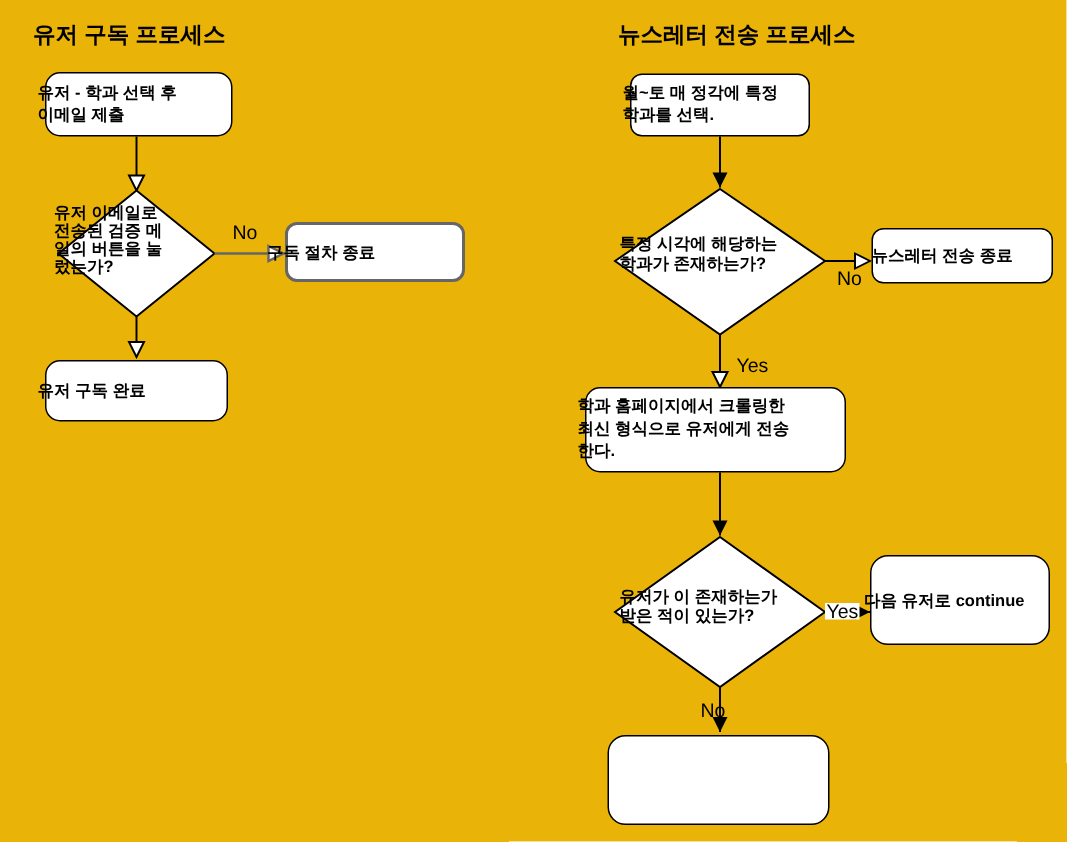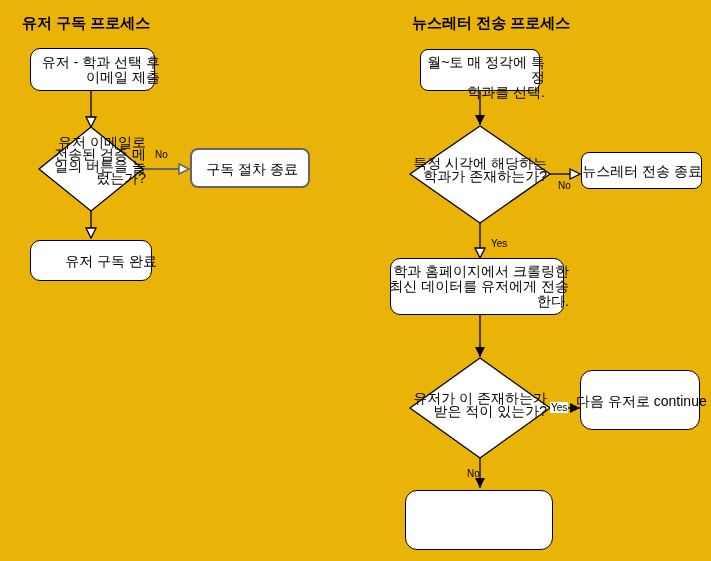--- a/index.html
+++ b/index.html
@@ -9,25 +9,26 @@
     overflow:hidden;
   }
   #wires{position:absolute;left:0;top:0;width:711px;height:561px;}
   .title{position:absolute;font-size:15px;font-weight:bold;white-space:nowrap;}
   .box{position:absolute;background:#fff;border:1.4px solid #000;box-sizing:border-box;}
   .r8{border-radius:8px;}
   .r10{border-radius:10px;}
   .r12{border-radius:12px;}
   .muted{border:2px solid #666;}
   .txt{
-    position:absolute;font-size:14px;line-height:14px;text-align:right;
+    position:absolute;font-size:11px;line-height:14px;text-align:left;
     white-space:pre-line;
+    font-weight:bold;
   }
   .one{white-space:nowrap;}
-  .lbl{position:absolute;font-size:10px;line-height:11px;white-space:nowrap;}
+  .lbl{position:absolute;font-size:13px;line-height:11px;white-space:nowrap;}
   .onwire{background:#fff;padding:0 1px;}
 </style>
 </head>
 <body>
 
 <div id="stage">
 
   <svg id="wires" viewBox="0 0 711 561" xmlns="http://www.w3.org/2000/svg">
     <defs>
       <marker id="mFilled" markerUnits="userSpaceOnUse" markerWidth="12" markerHeight="12" viewBox="0 0 12 12" refX="11" refY="6" orient="auto">
@@ -85,21 +86,21 @@
 
   <div class="lbl" style="left:558px;top:180px;">No</div>
 
   <div class="box r8" style="left:581px;top:152px;width:121px;height:37px;"></div>
   <div class="txt one" style="left:581px;top:164px;width:121px;">뉴스레터 전송 종료</div>
 
   <div class="lbl" style="left:491px;top:238px;">Yes</div>
 
   <div class="box r10" style="left:390px;top:258px;width:174px;height:57px;"></div>
   <div class="txt" style="left:385px;top:264px;width:184px;line-height:15px;">학과 홈페이지에서 크롤링한
-최신 데이터를 유저에게 전송
+최신 형식으로 유저에게 전송
 한다.</div>
 
   <div class="txt" style="left:413px;top:392px;width:134px;line-height:13px;">유저가 이 존재하는가
 받은 적이 있는가?</div>
 
   <div class="lbl onwire" style="left:550px;top:402px;">Yes</div>
 
   <div class="box r12" style="left:580px;top:370px;width:120px;height:60px;"></div>
   <div class="txt one" style="left:576px;top:394px;width:128px;">다음 유저로 continue</div>
 

